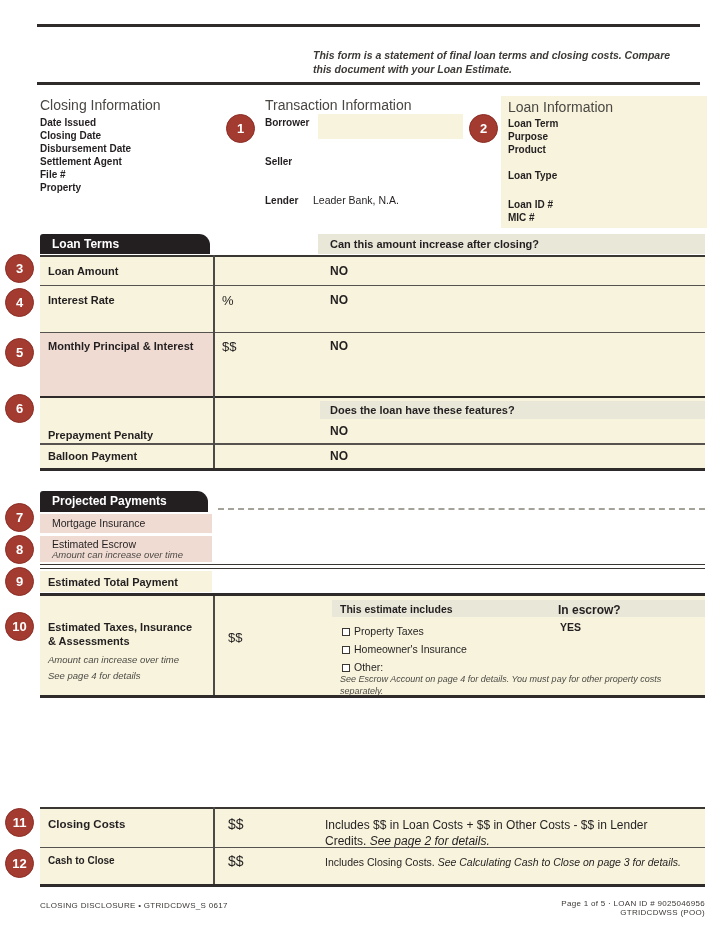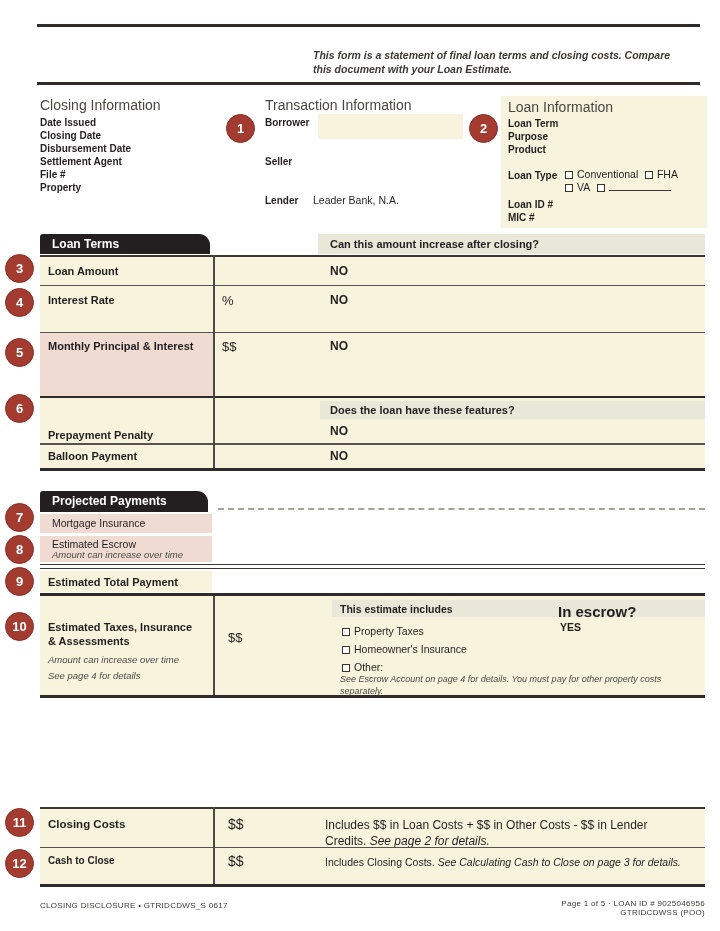--- a/index.html
+++ b/index.html
@@ -69,27 +69,20 @@
   <div class="abs mini-label" style="left:265px; top:155px;">Seller</div>
   <div class="abs mini-label" style="left:265px; top:194px;">Lender</div>
   <div class="abs mini-value" style="left:313px; top:194px;">Leader Bank, N.A.</div>
 
   <div class="abs cream" style="left:501px; top:96px; width:206px; height:132px;"></div>
   <div class="abs col-heading" style="left:508px; top:99px;">Loan Information</div>
   <div class="abs mini-label" style="left:508px; top:117px;">Loan Term</div>
   <div class="abs mini-label" style="left:508px; top:130px;">Purpose</div>
   <div class="abs mini-label" style="left:508px; top:143px;">Product</div>
   <div class="abs mini-label" style="left:508px; top:169px;">Loan Type</div>
-  <div class="abs" style="left:565px; top:168px; width:140px; font-size:9.5px; line-height:13px;">
-    <span class="cb"></span><span class="cb-label">Conventional</span>
-    <span class="cb" style="margin-left:4px;"></span><span class="cb-label">FHA</span>
-    <br>
-    <span class="cb"></span><span class="cb-label">VA</span>
-    <span class="cb" style="margin-left:4px;"></span><span style="display:inline-block; width:62px; border-bottom:1px solid #3a3733;"></span>
-  </div>
   <div class="abs mini-label" style="left:508px; top:198px;">Loan ID #</div>
   <div class="abs mini-label" style="left:508px; top:211px;">MIC #</div>
 
   <div class="tab" style="left:40px; top:234px; width:170px; height:20px;">Loan Terms</div>
   <div class="abs band" style="left:318px; top:234px; width:387px; height:20px;"></div>
   <div class="abs q-head" style="left:330px; top:238px;">Can this amount increase after closing?</div>
 
   <div class="abs cream" style="left:40px; top:255px; width:665px; height:30px; border-top:2px solid #3a3733;">
     <div class="abs row-label" style="left:8px; top:8px;">Loan Amount</div>
     <div class="abs answer" style="left:290px; top:7px;">NO</div>
@@ -142,21 +135,21 @@
   <div class="rule" style="left:40px; top:593px; width:665px; height:2.5px;"></div>
 
   <div class="abs cream" style="left:40px; top:596px; width:665px; height:99px;">
     <div class="abs row-label" style="left:8px; top:24px; width:150px; line-height:1.3;">Estimated Taxes, Insurance &amp; Assessments</div>
     <div class="abs row-note" style="left:8px; top:58px;">Amount can increase over time</div>
     <div class="abs row-note" style="left:8px; top:74px;">See page 4 for details</div>
     <div class="abs unit" style="left:188px; top:34px;">$$</div>
 
     <div class="abs band" style="left:292px; top:4px; width:373px; height:17px;"></div>
     <div class="abs" style="left:300px; top:7px; font-size:10.5px; font-weight:bold;">This estimate includes</div>
-    <div class="abs" style="left:518px; top:7px; font-size:15px; font-weight:bold;">In escrow?</div>
+    <div class="abs" style="left:518px; top:7px; font-size:12px; font-weight:bold;">In escrow?</div>
     <div class="abs" style="left:520px; top:25px; font-size:10.5px; font-weight:bold;">YES</div>
 
     <div class="abs" style="left:302px; top:25px;">
       <span class="cb"></span><span class="cb-label">Property Taxes</span>
     </div>
     <div class="abs" style="left:302px; top:43px;">
       <span class="cb"></span><span class="cb-label">Homeowner's Insurance</span>
     </div>
     <div class="abs" style="left:302px; top:61px;">
       <span class="cb"></span><span class="cb-label">Other:</span>

